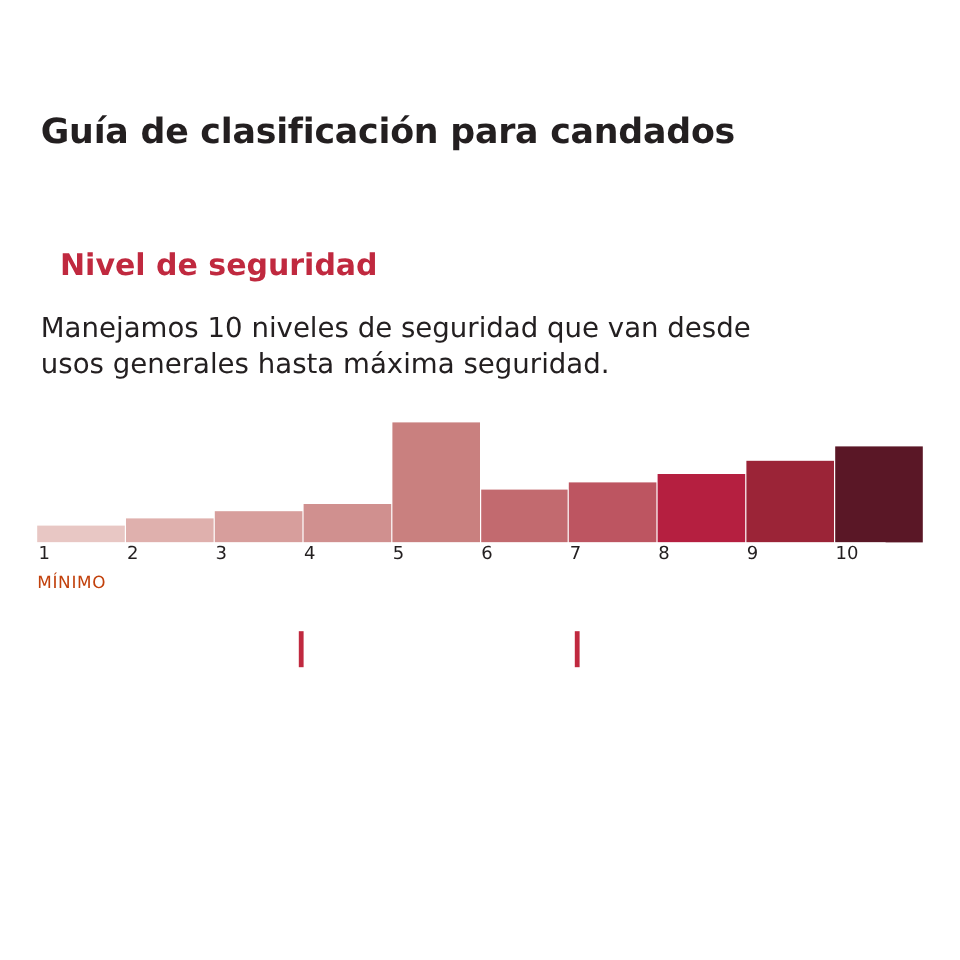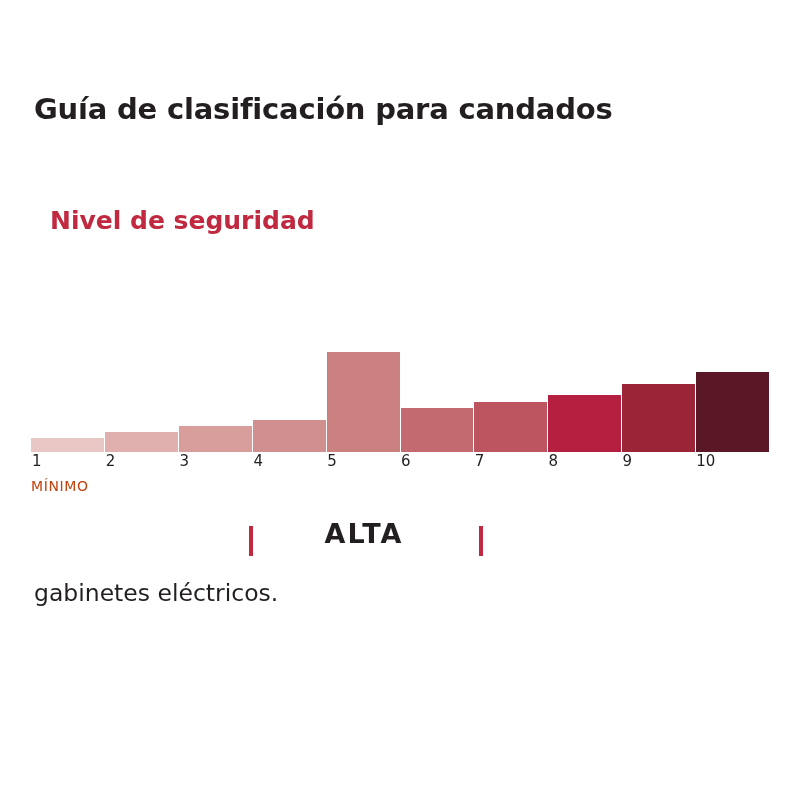--- a/index.html
+++ b/index.html
@@ -152,20 +152,21 @@
 </style>
 </head>
 <body>
 
 <div class="page">
 
   <h1 class="main-title">Guía de clasificación para candados</h1>
 
   <h2 class="section-title">Nivel de seguridad</h2>
 
+  <p class="intro-text">Manejamos 10 niveles de seguridad que van desde usos generales hasta máxima seguridad.</p>
 
   <div class="chart">
     <div class="bars" id="bars">
         <div class="bar" style="height: 14%; background: rgb(232, 199, 196);"></div>
         <div class="bar" style="height: 20%; background: rgb(223, 176, 173);"></div>
         <div class="bar" style="height: 26%; background: rgb(215, 158, 156);"></div>
         <div class="bar" style="height: 32%; background: rgb(208, 144, 143);"></div>
         <div class="bar" style="height: 100%; background: rgb(201, 128, 127);"></div>
         <div class="bar" style="height: 44%; background: rgb(194, 106, 111);"></div>
         <div class="bar" style="height: 50%; background: rgb(189, 85, 97);"></div>
@@ -187,21 +188,19 @@
       <div class="tick" style="left: 443.8px;">7</div>
       <div class="tick" style="left: 517.6px;">8</div>
       <div class="tick" style="left: 591.4px;">9</div>
       <div class="tick" style="left: 665.2px; text-align: right;">10</div>
     </div>
 
   <div class="min-label">MÍNIMO</div>
 
   <div class="level-row">
     <div class="level-tick left"></div>
-    <div class="level-name">ALTA</div>
     <div class="level-tick right"></div>
   </div>
 
   <div class="description">
-    <span class="last-line">gabinetes eléctricos.</span>
   </div>
 
 </div>
 
 </body></html>

